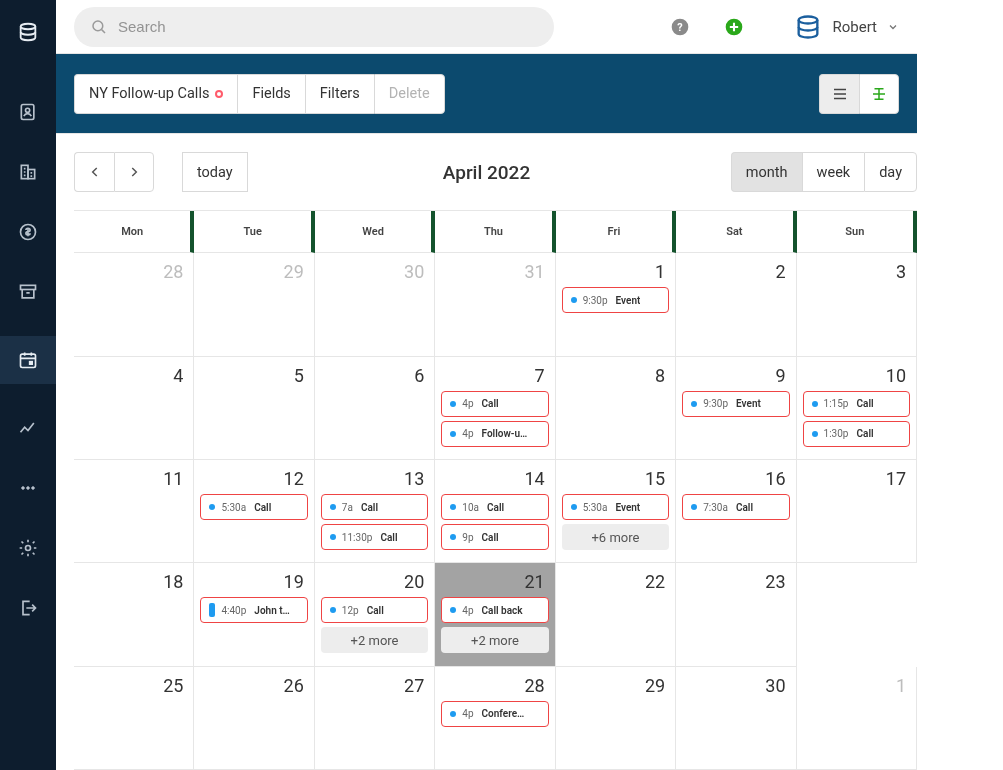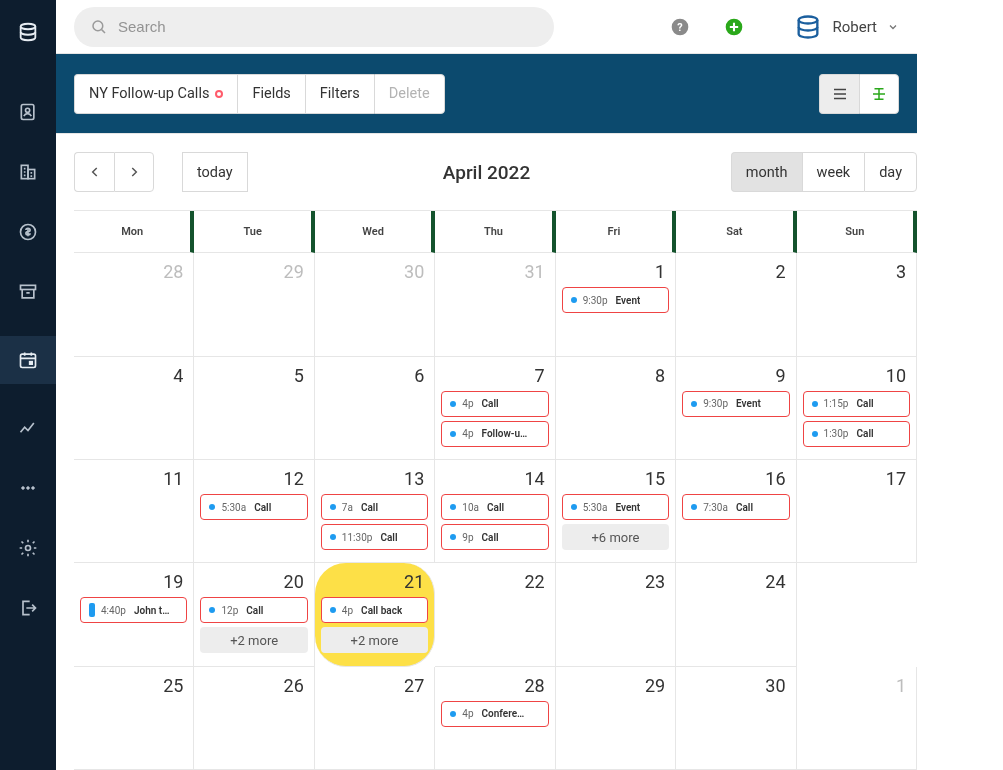--- a/index.html
+++ b/index.html
@@ -47,21 +47,21 @@
     .cal-head-wrap { position:relative; }
     .range-group .btn.active { background:#e2e2e2; }
     .range-group { margin-left:auto; }
 
     
     .cal-grid { flex:1; border-top:1px solid #e6e6e6; display:flex; flex-direction:column; overflow:hidden; margin-left:18px;}
     .dow-row { display:grid; grid-template-columns: repeat(7, 1fr); height:44px; }
     .dow-cell { border-right:4px solid #14532d; border-bottom:1px solid #e6e6e6; display:flex; align-items:center; justify-content:center; font-size:11px; font-weight:600; color:#444;}
     .week-row { display:grid; grid-template-columns: repeat(7, 1fr); height:107px; }
     .day-cell { border-right:1px solid #e6e6e6; border-bottom:1px solid #e6e6e6; position:relative; padding:4px 6px 4px 6px;}
-    .day-cell.today-cell { background:#fde047;border-radius:31px; }
+    .day-cell.today-cell { background:#a3a3a3; }
     .day-num { position:absolute; top:8px; right:10px; font-size:18px; color:#333; }
     .day-cell.other .day-num { color:#bdbdbd; }
     .events { position:absolute; top:34px; left:6px; right:6px; display:flex; flex-direction:column; gap:4px;}
     .event { height:26px; border:1px solid #ef4444; border-radius:4px; background:#fff; display:flex; align-items:center; padding:0 8px; font-size:10px; color:#333; overflow:hidden; white-space:nowrap; text-overflow:ellipsis; cursor:pointer;}
     .event .dot { width:6px; height:6px; border-radius:50%; background:#1e9bf0; margin-right:6px; flex:0 0 6px;}
     .event.bar-dot .dot { width:3px; height:14px; border-radius:2px; }
     .event .time { color:#666; margin-right:8px; }
     .event .title { font-weight:600; overflow:hidden; text-overflow:ellipsis;}
     .more { height:26px; background:#ededed; border-radius:4px; display:flex; align-items:center; justify-content:center; font-size:13px; color:#555;}
     svg { display:block; }
@@ -422,20 +422,24 @@
               </div>
             </div>
           </div>
           <div class="day-cell">
             <div class="day-num">17</div>
             <div class="events"></div>
           </div>
         </div>
         <div class="week-row">
           <div class="day-cell">
+            <div class="day-num">18</div>
+            <div class="events"></div>
+          </div>
+          <div class="day-cell">
             <div class="day-num">19</div>
             <div class="events">
               <div class="event bar-dot">
                 <span class="dot"></span>
                 <span class="time">4:40p</span>
                 <span class="title">John t…</span>
               </div>
             </div>
           </div>
           <div class="day-cell">
@@ -461,24 +465,20 @@
             </div>
           </div>
           <div class="day-cell">
             <div class="day-num">22</div>
             <div class="events"></div>
           </div>
           <div class="day-cell">
             <div class="day-num">23</div>
             <div class="events"></div>
           </div>
-          <div class="day-cell">
-            <div class="day-num">24</div>
-            <div class="events"></div>
-          </div>
         </div>
         <div class="week-row">
           <div class="day-cell">
             <div class="day-num">25</div>
             <div class="events"></div>
           </div>
           <div class="day-cell">
             <div class="day-num">26</div>
             <div class="events"></div>
           </div>

